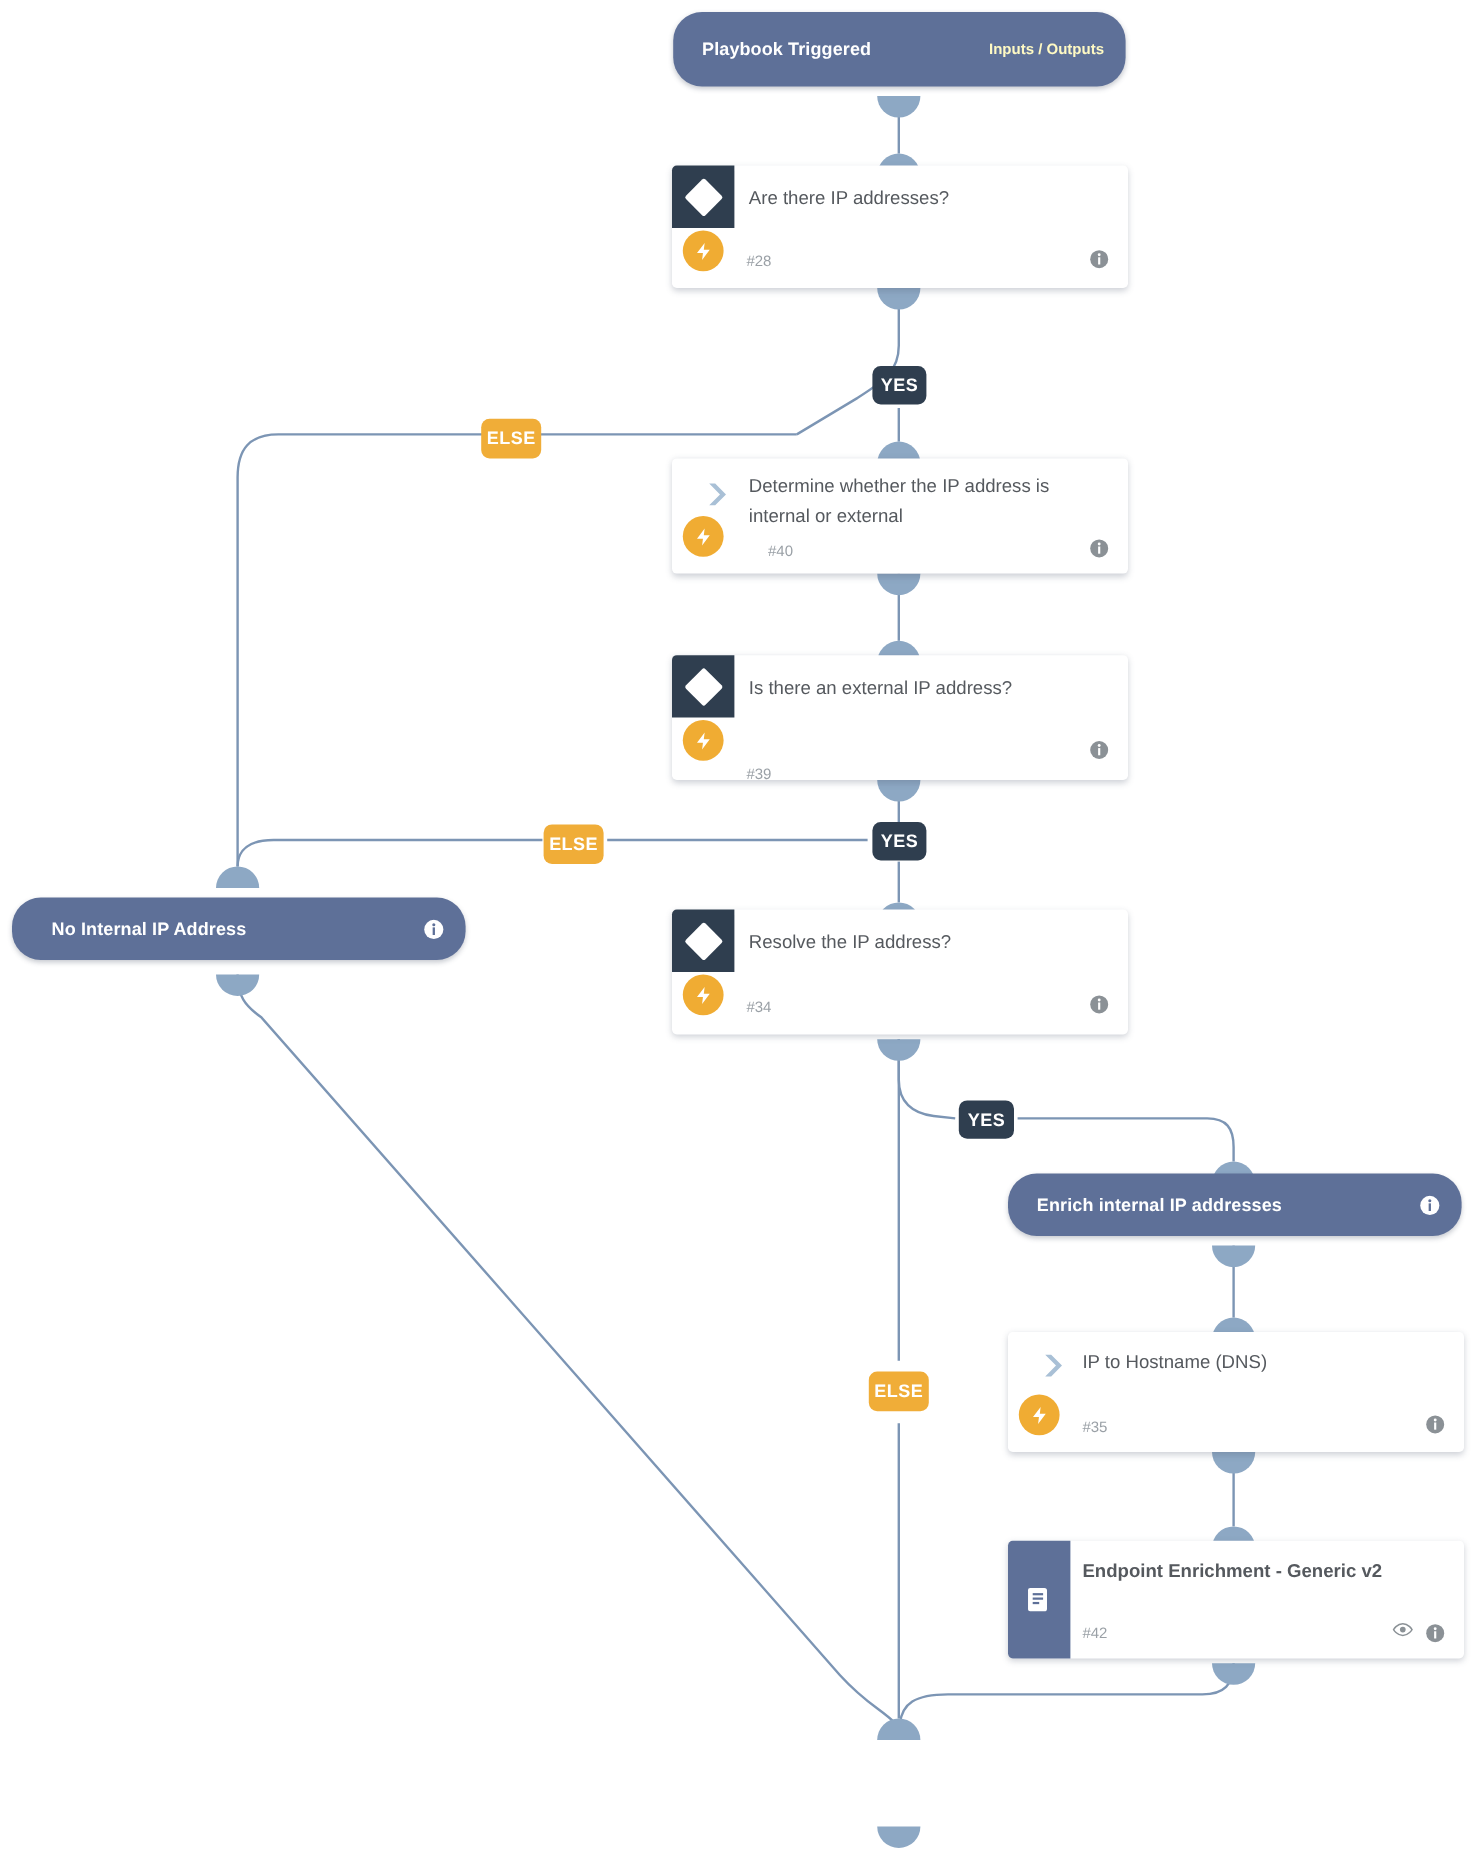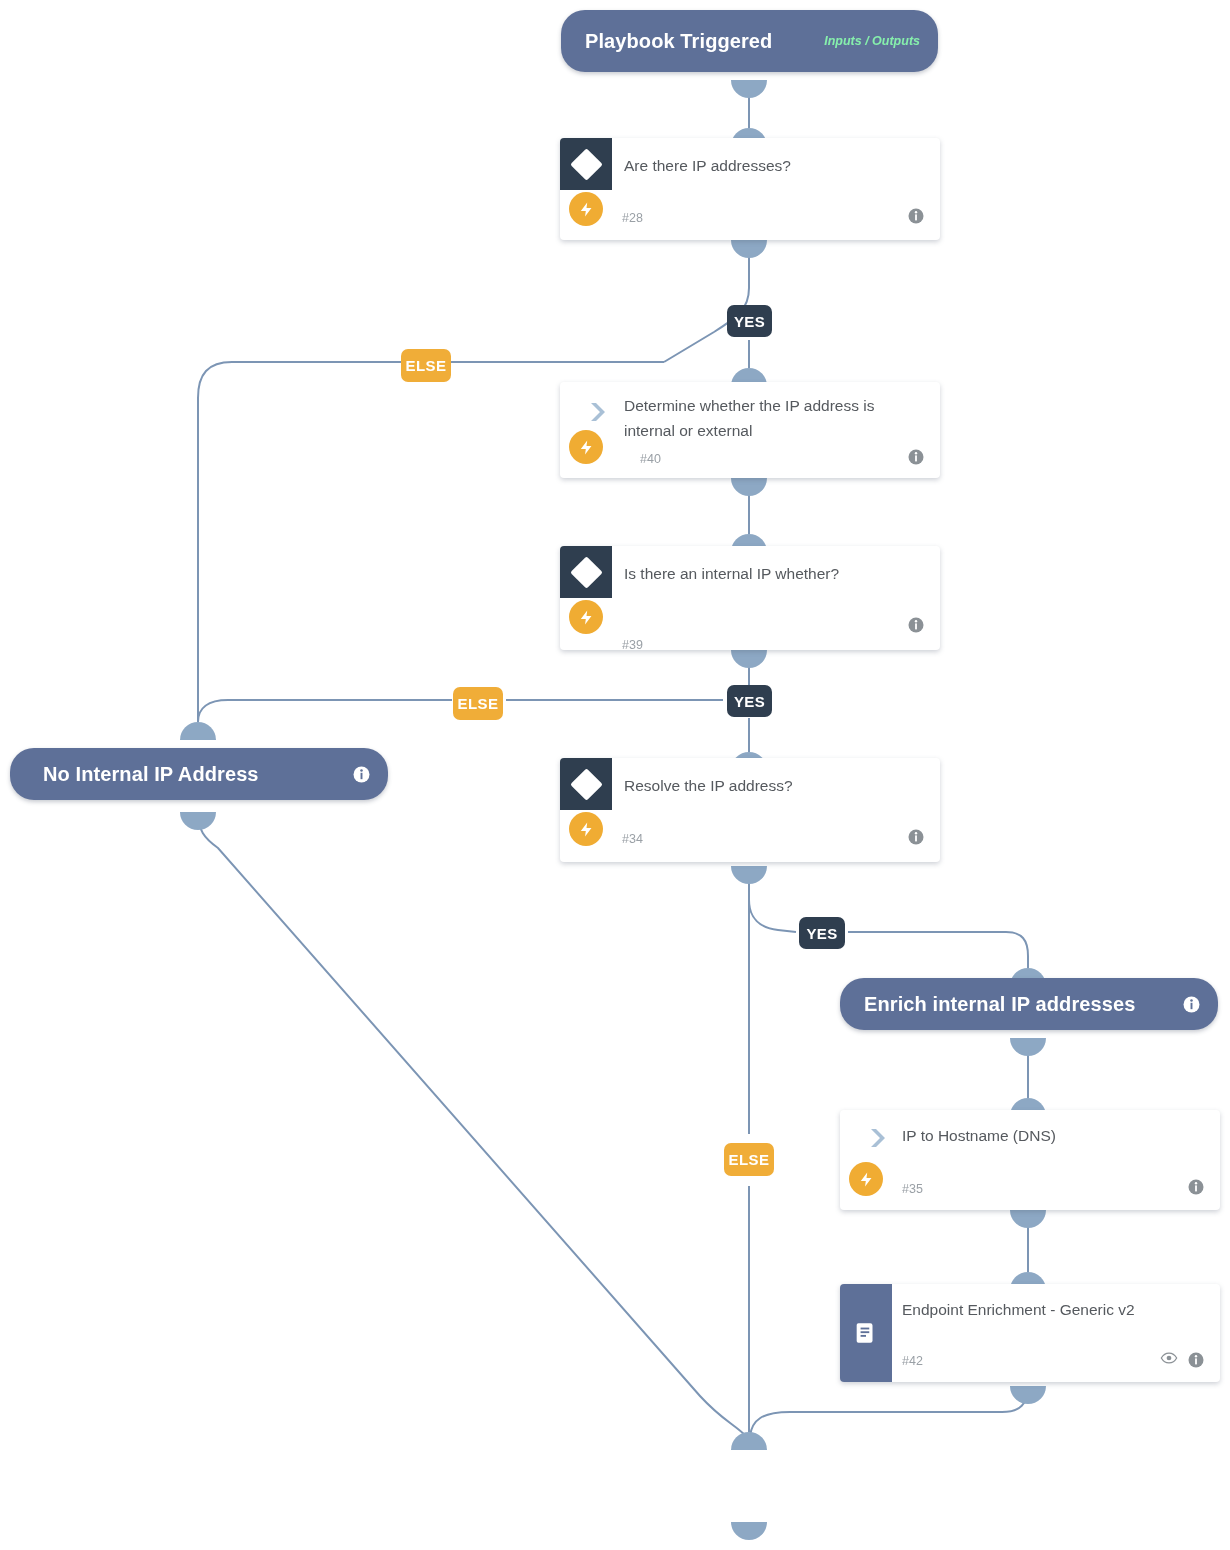--- a/index.html
+++ b/index.html
@@ -14,27 +14,26 @@
     position:absolute;
     background:#5e7098;
     border-radius:24px;
     box-shadow:0 2px 4px rgba(70,80,100,.30);
     display:flex;align-items:center;
     box-sizing:border-box;
     padding:0 18px 0 24px;
     z-index:5;
   }
   .pill-title{
-    color:#ffffff;font-size:20px;font-weight:bold;letter-spacing:.1px;
+    color:#ffffff;font-size:15px;font-weight:bold;letter-spacing:.1px;
     white-space:nowrap;
   }
   .pill-sub{
-    margin-left:auto;color:#86efac;font-size:12.5px;font-weight:bold;
+    margin-left:auto;color:#fef9c3;font-size:12.5px;font-weight:bold;
     white-space:nowrap;
-    font-style:italic;
   }
   .pill .info{margin-left:auto;}
 
   
   .card{
     position:absolute;
     background:#ffffff;
     border-radius:4px;
     box-shadow:0 2px 5px rgba(80,90,110,.28);
     box-sizing:border-box;
@@ -239,21 +238,21 @@
 
   <div class="card" style="left:560px;top:546px;width:380px;height:104px;">
     <div class="cond-block">
       <div class="diamond"></div>
     </div>
     <div class="bolt" style="left:9px;top:54px;">
       <svg width="17" height="17" viewBox="0 0 24 24" fill="#fff">
           <path d="M13 2 L4 14 H11 L10 22 L19 10 H12 Z"></path>
         </svg>
     </div>
-    <div class="card-title" style="left:64px;top:16px;width:300px;">Is there an internal IP whether?</div>
+    <div class="card-title" style="left:64px;top:16px;width:300px;">Is there an external IP address?</div>
     <div class="card-num" style="left:62px;top:92px;">#39</div>
     <div class="card-icons" style="right:16px;top:71px;">
       <span class="info">
         <svg width="16" height="16" viewBox="0 0 16 16">
             <circle cx="8" cy="8" r="7.5" fill="#8b9196"></circle>
             <rect x="7.1" y="6.4" width="1.8" height="6" fill="#fff"></rect>
             <circle cx="8" cy="4.3" r="1.2" fill="#fff"></circle>
           </svg>
       </span>
     </div>
@@ -337,21 +336,21 @@
 
   <div class="card" style="left:840px;top:1284px;width:380px;height:98px;">
     <div class="pb-block">
       <svg width="26" height="26" viewBox="0 0 24 24" fill="#ffffff">
         <path d="M5 3 h11 a2 2 0 0 1 2 2 v14 a2 2 0 0 1 -2 2 H5 a1.6 1.6 0 0 1 -1.6 -1.6 V4.6 A1.6 1.6 0 0 1 5 3 Z"></path>
         <rect x="7" y="7" width="8" height="1.7" fill="#5e7098"></rect>
         <rect x="7" y="10.4" width="8" height="1.7" fill="#5e7098"></rect>
         <rect x="7" y="13.8" width="5" height="1.7" fill="#5e7098"></rect>
       </svg>
     </div>
-    <div class="card-title" style="left:62px;top:14px;width:300px;">Endpoint Enrichment - Generic v2</div>
+    <div class="card-title" style="left:62px;top:14px;width:300px;font-weight:bold;">Endpoint Enrichment - Generic v2</div>
     <div class="card-num" style="left:62px;top:70px;">#42</div>
     <div class="card-icons" style="right:16px;top:67px;">
       <span>
         <svg width="18" height="14" viewBox="0 0 22 14">
           <path d="M11 1 C5 1 1.6 7 1.6 7 C1.6 7 5 13 11 13 C17 13 20.4 7 20.4 7 C20.4 7 17 1 11 1 Z" fill="none" stroke="#8b9196" stroke-width="1.5"></path>
           <circle cx="11" cy="7" r="2.9" fill="#8b9196"></circle>
         </svg>
       </span>
       <span class="info">
         <svg width="16" height="16" viewBox="0 0 16 16">

